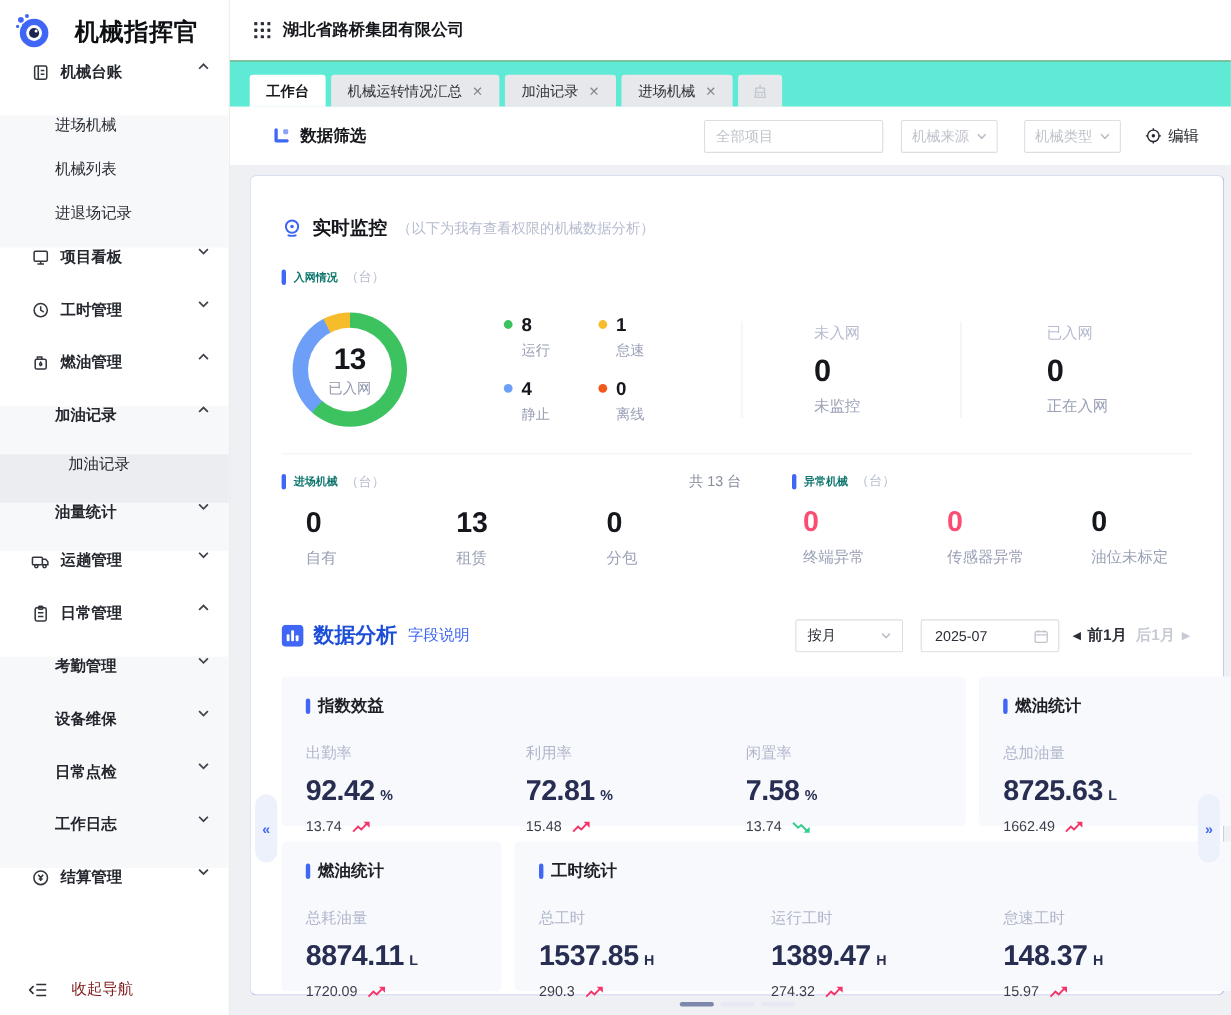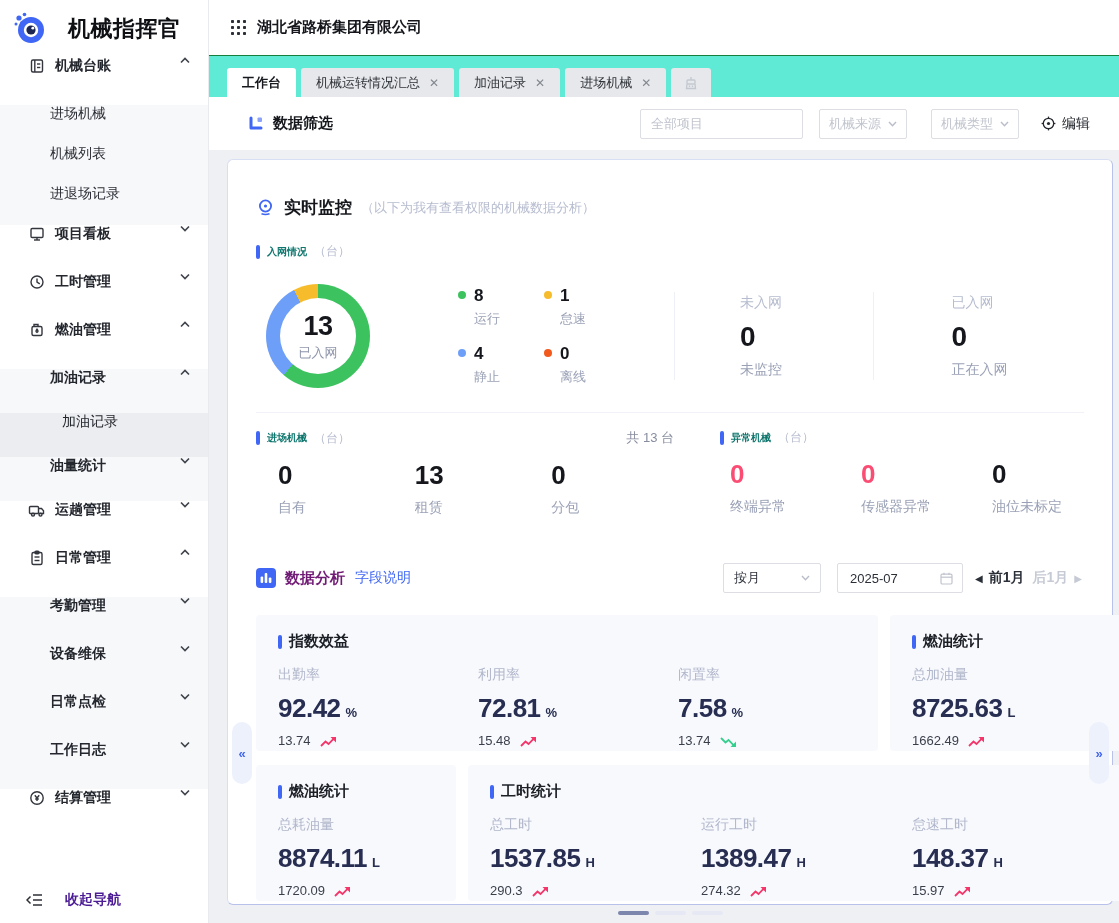--- a/index.html
+++ b/index.html
@@ -20,21 +20,21 @@
   .sub{background:#f7f8fa}
   .l2{padding-left:50px}
   .l2a{height:40px}
   .l2b{height:44px}
   .l2c{height:48px}
   .plain .nlabel{font-weight:400;color:#2c2f36}
   .l3{height:44px;padding-left:62px;background:#f7f8fa}
   .l3.active{background:#ebedf0}
   .l3 .nlabel{font-weight:400;color:#24272e}
   .collapse-row{height:46px;display:flex;align-items:center;gap:12px;padding-left:26px;flex:none;cursor:pointer}
-  .collapse-row .nlabel{flex:none;font-weight:700;color:#4c1d95}
+  .collapse-row .nlabel{flex:none;font-weight:400;color:#7f1d1d}
 
   
   .main{flex:1;display:flex;flex-direction:column;min-width:0}
   .topbar{height:56px;background:#fff;display:flex;align-items:center;gap:11px;padding-left:22px;border-bottom:1px solid #15803d;flex:none}
   .company{font-size:15px;font-weight:700;color:#15171c}
   .tabstrip{height:41px;background:#5eead4;display:flex;align-items:flex-end;padding-left:18px;gap:5px;flex:none}
   .tab{height:29px;display:flex;align-items:center;gap:9px;padding:0 15px;background:#e6e8ec;border-radius:3px 3px 0 0;font-size:13px;color:#2f3237;cursor:pointer;white-space:nowrap}
   .tab.active{background:#fff;font-weight:700;color:#17191e}
   .tab .x{color:#84888f;font-size:12px;cursor:pointer}
   .tab.icon-tab{padding:0 13px}
@@ -86,37 +86,37 @@
   .estat{width:162px}
   .estat-val{font-size:26px;font-weight:800;color:#15171d}
   .estat-lbl{font-size:14px;color:#9aa1b6;margin-top:8px}
   .vdiv2{width:1px;background:#edf0f6;height:96px;margin-top:4px}
   .ent-right{margin-left:32px;flex:1}
   .estats.r{padding-left:10px}
   .estat.r{width:131px}
   .pink{color:#fb4d74}
 
   .an-head{display:flex;align-items:center;margin-top:34px}
-  .an-title{font-size:15px;font-weight:700;color:#701a75;margin-left:9px}
+  .an-title{font-size:19px;font-weight:700;color:#1d4ed8;margin-left:9px}
   .an-link{font-size:14px;color:#3f66f5;margin-left:10px;cursor:pointer}
   .an-controls{margin-left:auto;display:flex;align-items:center;margin-right:2px}
   .c-select{width:98px;height:30px;border:1px solid #dcdee3;border-radius:2px;display:flex;align-items:center;justify-content:space-between;padding:0 10px;font-size:13px;color:#2b2f38;cursor:pointer}
   .c-date{width:126px;height:30px;border:1px solid #dcdee3;border-radius:2px;display:flex;align-items:center;justify-content:space-between;padding:0 9px 0 12px;font-size:13px;color:#2b2f38;margin-left:16px;cursor:pointer}
   .month-nav{display:flex;align-items:center;gap:8px;margin-left:12px}
   .mbtn{display:flex;align-items:center;gap:6px;font-size:14px;font-weight:700;color:#2b2f38;cursor:pointer}
   .mbtn.disabled{color:#c6cad4;cursor:default}
   .tri{font-size:10px}
 
   .carousel{margin-top:22px;position:relative}
   .crow{display:flex;gap:12px;margin-bottom:14px}
   .ccard{background:#f8f9fd;border-radius:4px;height:136px;padding:17px 0 0 22px}
   .ccard .blk2{display:flex;align-items:center;gap:7px}
   .ccard-title{font-size:15px;font-weight:700;color:#1c1f26}
   .wA{width:622px;flex:none}.wB{flex:1}.wC{width:200px;flex:none}
-  .metrics{display:flex;margin-top:15px}
+  .metrics{display:flex;margin-top:25px}
   .metric{width:211px}
   .m-label{font-size:14px;color:#b0b6cb}
   .m-valrow{margin-top:9px;display:flex;align-items:baseline;gap:5px}
   .m-val{font-size:26px;font-weight:800;color:#272e52;letter-spacing:-.5px}
   .m-unit{font-size:13px;font-weight:700;color:#272e52}
   .m-delta{margin-top:9px;font-size:13px;color:#3a3f4b;display:flex;align-items:center;gap:9px}
   .trend svg{display:none;vertical-align:middle}
   .trend.trend-up .t-up{display:inline}
   .trend.trend-down .t-down{display:inline}
   .t-up{color:#f4356a}

